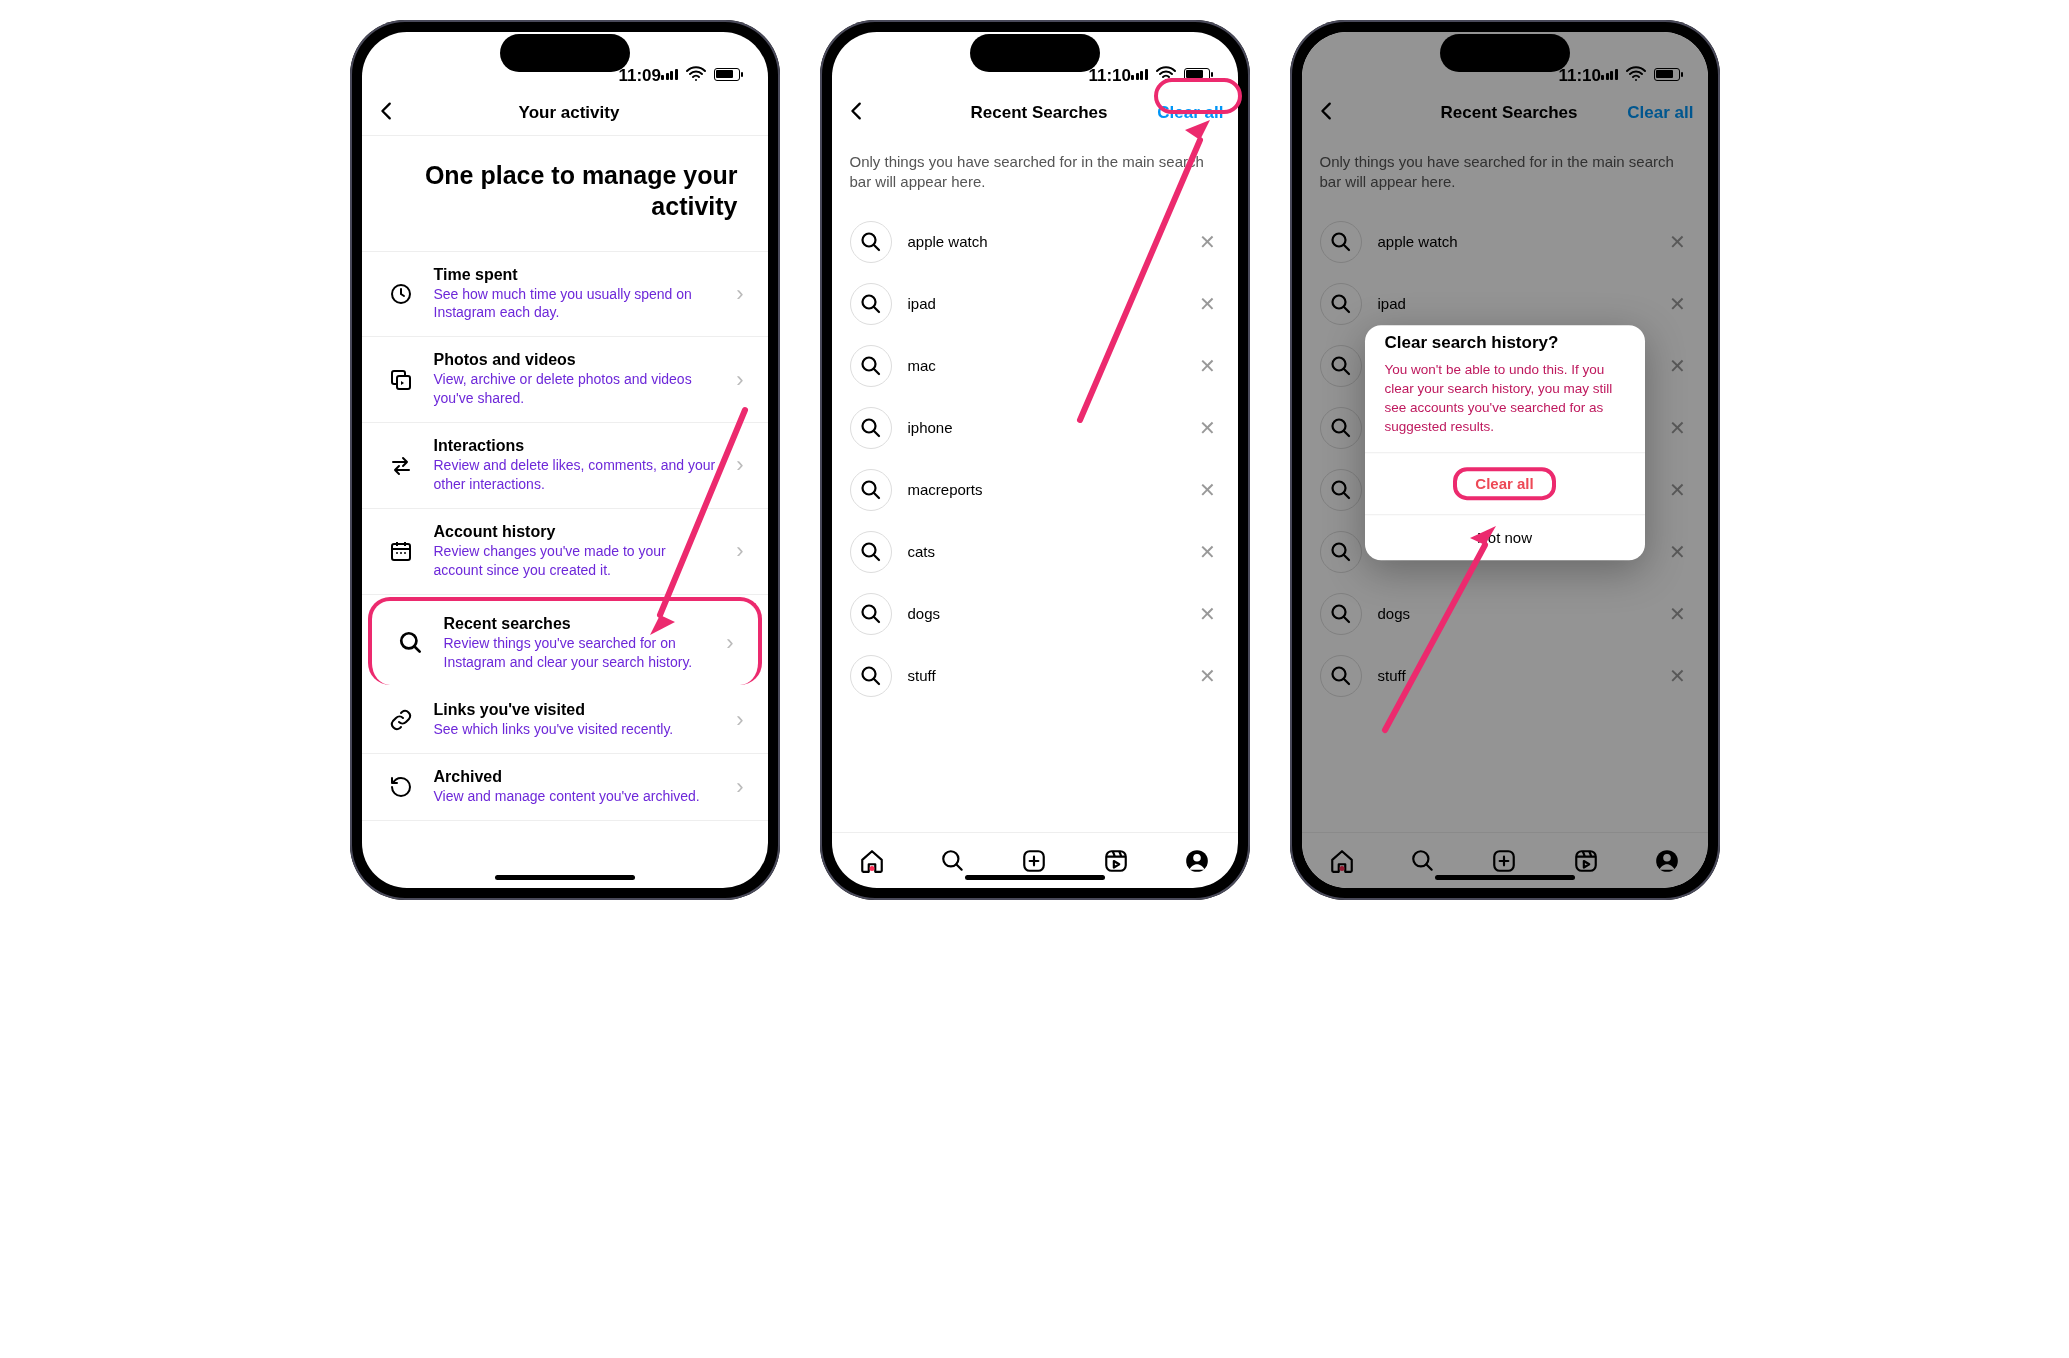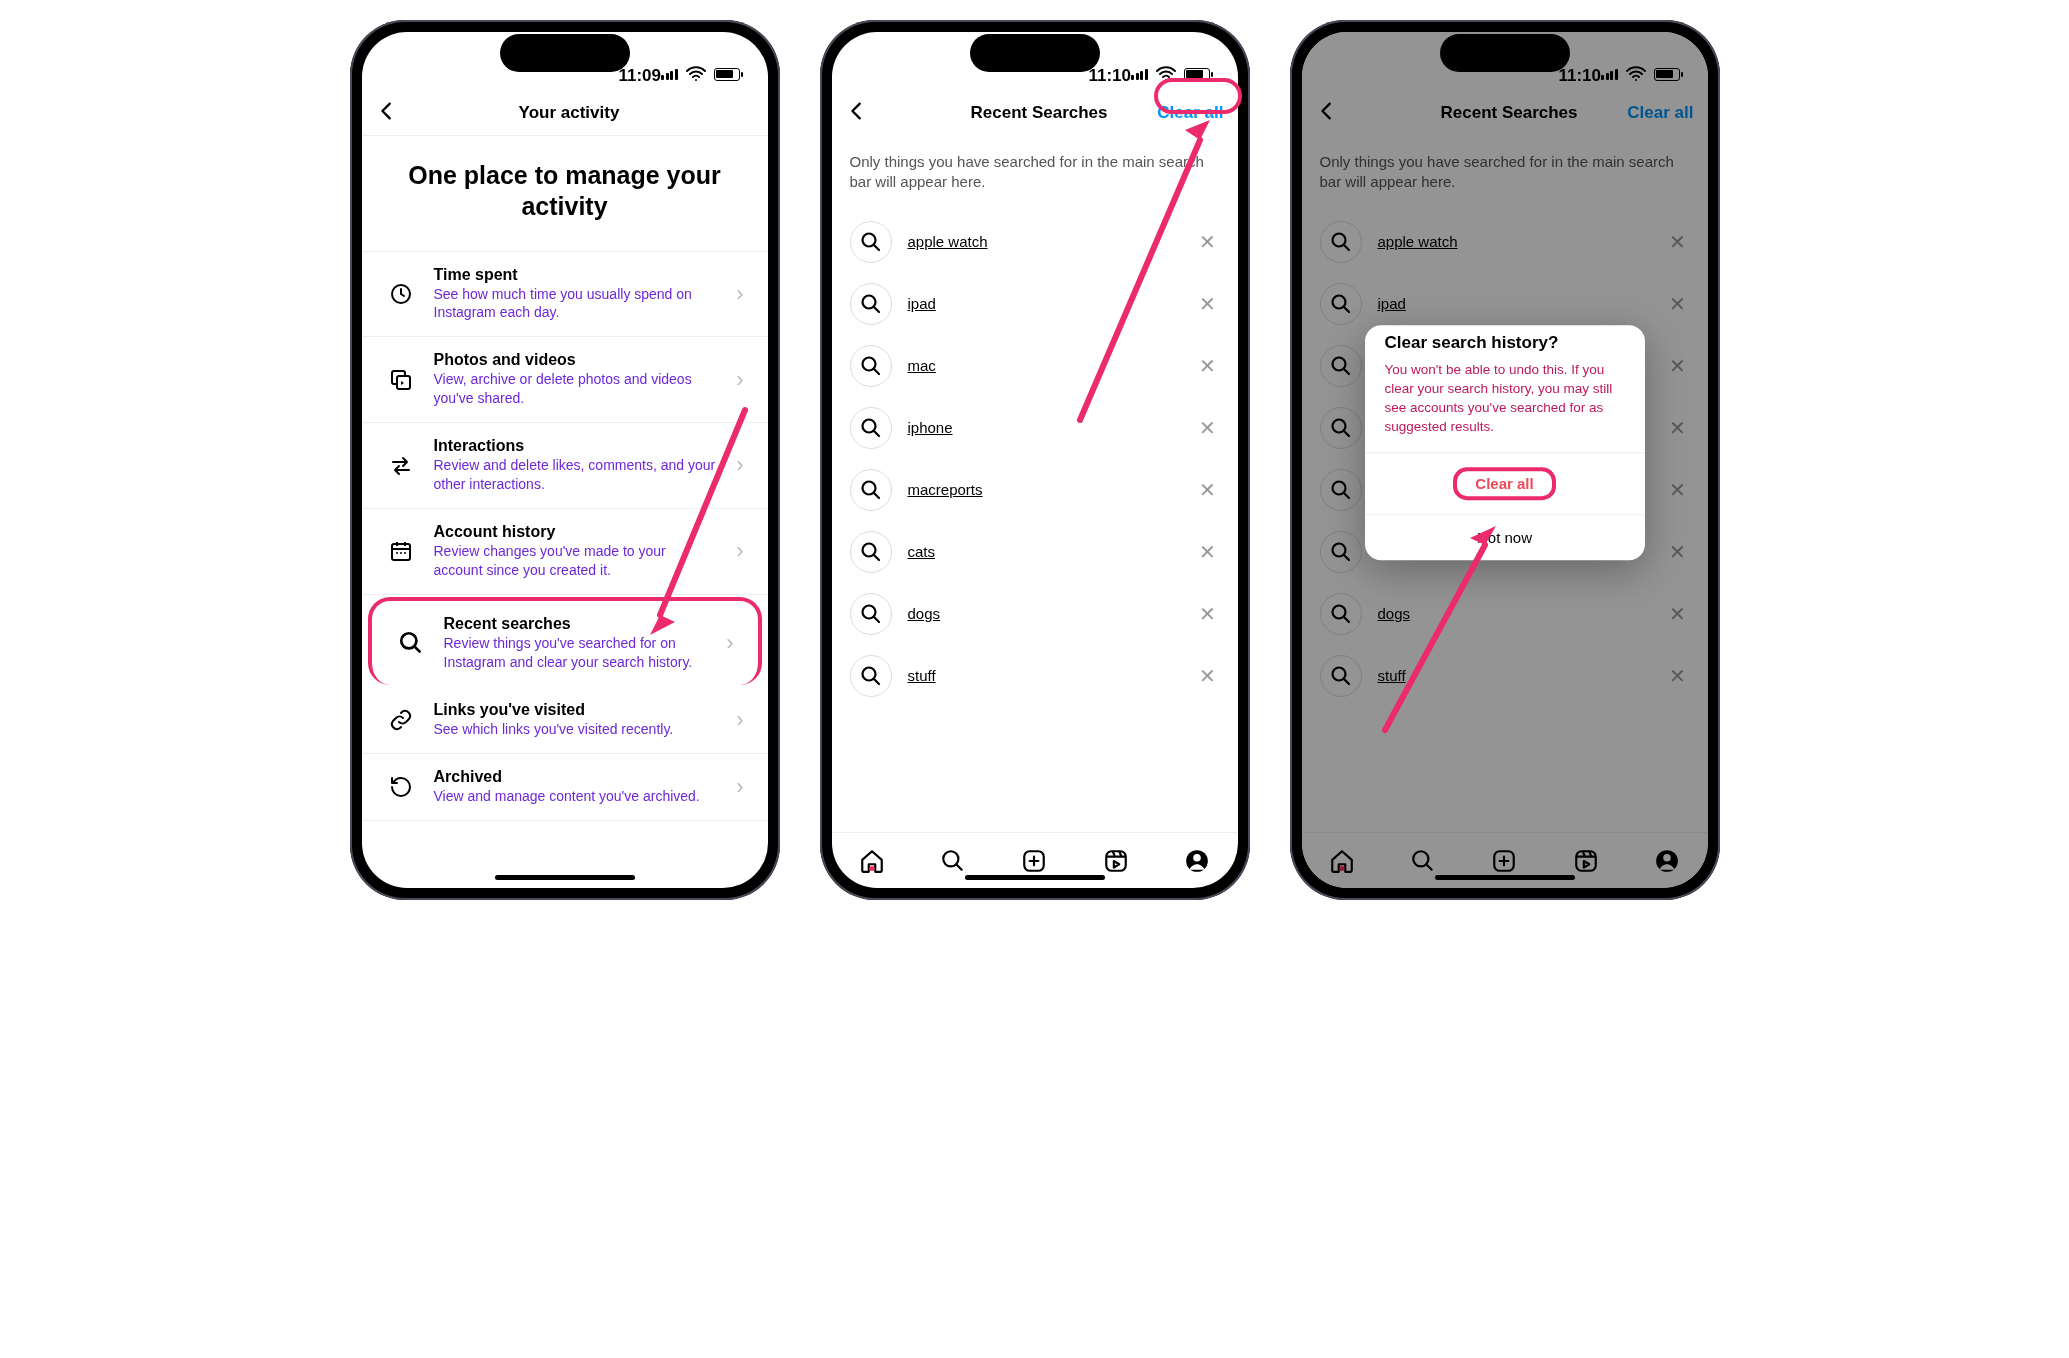--- a/index.html
+++ b/index.html
@@ -94,21 +94,21 @@
     font-weight: 600;
     color: #0095f6;
     cursor: pointer;
   }
   .content { flex: 1; overflow-y: auto; }
   .hero {
     padding: 24px 30px 18px;
     text-align: center;
     border-bottom: 1px solid #eee;
   }
-  .hero h1 { font-size: 25px; font-weight: 800; line-height: 1.25; margin-bottom: 10px; }
+  .hero h1 { font-size: 25px; font-weight: 800; line-height: 1.25; margin-bottom: 10px; text-align: right; }
   .hero p { font-size: 14px; color: #8e8e8e; line-height: 1.4; }
   .menu-row {
     display: flex;
     align-items: center;
     padding: 14px 24px;
     border-bottom: 1px solid #eee;
     gap: 18px;
     cursor: pointer;
     position: relative;
     background: #fff;
@@ -140,21 +140,21 @@
   .search-circle {
     width: 42px;
     height: 42px;
     border: 1px solid #ddd;
     border-radius: 50%;
     display: flex;
     align-items: center;
     justify-content: center;
     flex-shrink: 0;
   }
-  .search-term { flex: 1; font-size: 15px; text-decoration: underline; }
+  .search-term { flex: 1; font-size: 15px; }
   .search-x {
     color: #999;
     font-size: 20px;
     cursor: pointer;
     width: 24px;
     text-align: center;
   }
   .tab-bar {
     height: 56px;
     display: flex;

